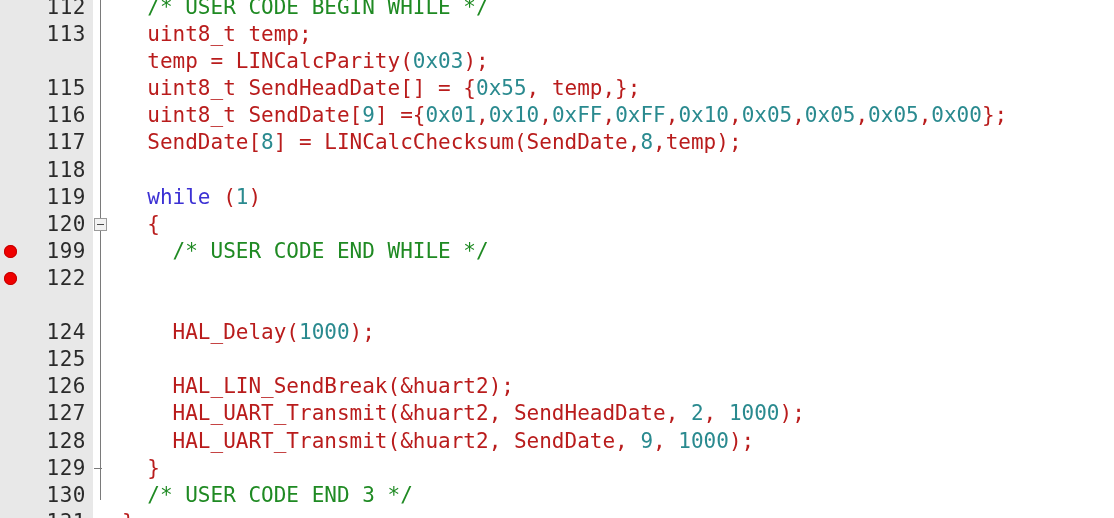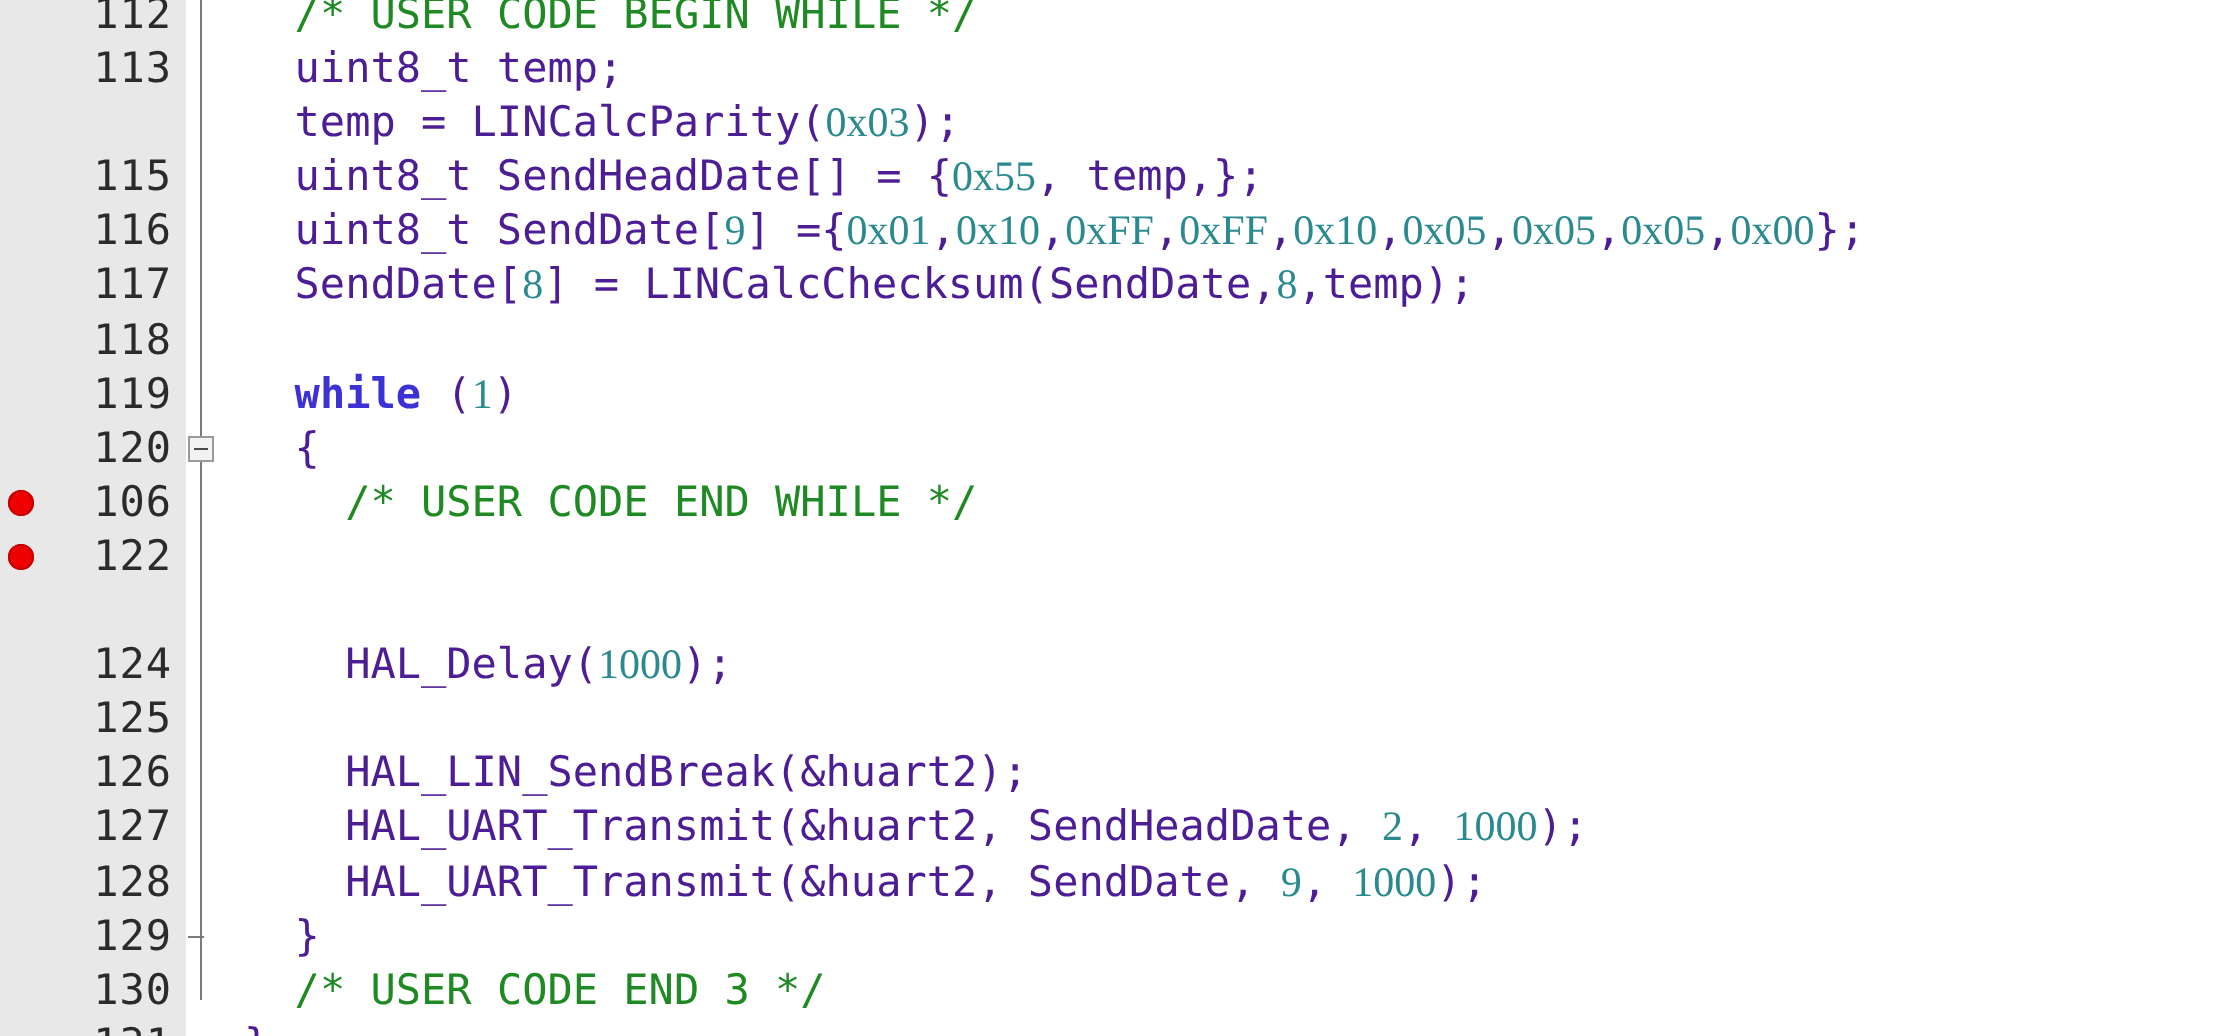--- a/index.html
+++ b/index.html
@@ -122,42 +122,42 @@
     position: absolute;
     left: 122px;
     top: 0;
     font-size: 21px;
     color: #000000;
     letter-spacing: 0px;
   }
 
   
   .cmt { color: #1f8a23; }
-  .kw  { color: #3c31d4; font-weight: bold; }
-  .num { color: #2a8a8f; font-family: Liberation Serif, serif; }
-  .pln { color: #4c1d95; margin-top: 40px; }
+  .kw  { color: #3c31d4; font-weight: normal; }
+  .num { color: #2a8a8f; }
+  .pln { color: #b91c1c; margin-top: 40px; }
 </style>
 </head>
 <body>
 
 <div id="editor">
   <div class="gutter-bg"></div>
   <div class="fold-strip"></div>
   <div class="fold-rule"></div>
   <div class="rows" id="rows">
       <div class="row"><span class="lnum">112</span><span class="code"><span class="pln">  </span><span class="cmt">/* USER CODE BEGIN WHILE */</span></span></div>
       <div class="row"><span class="lnum">113</span><span class="code"><span class="pln">  uint8_t temp;</span></span></div>
       <div class="row"><span class="code"><span class="pln">  temp = LINCalcParity(</span><span class="num">0x03</span><span class="pln">);</span></span></div>
       <div class="row"><span class="lnum">115</span><span class="code"><span class="pln">  uint8_t SendHeadDate[] = {</span><span class="num">0x55</span><span class="pln">, temp,};</span></span></div>
       <div class="row"><span class="lnum">116</span><span class="code"><span class="pln">  uint8_t SendDate[</span><span class="num">9</span><span class="pln">] ={</span><span class="num">0x01</span><span class="pln">,</span><span class="num">0x10</span><span class="pln">,</span><span class="num">0xFF</span><span class="pln">,</span><span class="num">0xFF</span><span class="pln">,</span><span class="num">0x10</span><span class="pln">,</span><span class="num">0x05</span><span class="pln">,</span><span class="num">0x05</span><span class="pln">,</span><span class="num">0x05</span><span class="pln">,</span><span class="num">0x00</span><span class="pln">};</span></span></div>
       <div class="row"><span class="lnum">117</span><span class="code"><span class="pln">  SendDate[</span><span class="num">8</span><span class="pln">] = LINCalcChecksum(SendDate,</span><span class="num">8</span><span class="pln">,temp);</span></span></div>
       <div class="row"><span class="lnum">118</span><span class="code"><span class="pln"></span></span></div>
       <div class="row"><span class="lnum">119</span><span class="code"><span class="pln">  </span><span class="kw">while</span><span class="pln"> (</span><span class="num">1</span><span class="pln">)</span></span></div>
       <div class="row"><span class="lnum">120</span><span class="foldmark"></span><span class="code"><span class="pln">  {</span></span></div>
-      <div class="row"><span class="bp"></span><span class="lnum">106</span><span class="code"><span class="pln">    </span><span class="cmt">/* USER CODE END WHILE */</span></span></div>
+      <div class="row"><span class="bp"></span><span class="lnum">199</span><span class="code"><span class="pln">    </span><span class="cmt">/* USER CODE END WHILE */</span></span></div>
       <div class="row"><span class="bp"></span><span class="lnum">122</span><span class="code"><span class="pln"></span></span></div>
       <div class="row"></div>
       <div class="row"><span class="lnum">124</span><span class="code"><span class="pln">    HAL_Delay(</span><span class="num">1000</span><span class="pln">);</span></span></div>
       <div class="row"><span class="lnum">125</span></div>
       <div class="row"><span class="lnum">126</span><span class="code"><span class="pln">    HAL_LIN_SendBreak(&amp;huart2);</span></span></div>
       <div class="row"><span class="lnum">127</span><span class="code"><span class="pln">    HAL_UART_Transmit(&amp;huart2, SendHeadDate, </span><span class="num">2</span><span class="pln">, </span><span class="num">1000</span><span class="pln">);</span></span></div>
       <div class="row"><span class="lnum">128</span><span class="code"><span class="pln">    HAL_UART_Transmit(&amp;huart2, SendDate, </span><span class="num">9</span><span class="pln">, </span><span class="num">1000</span><span class="pln">);</span></span></div>
       <div class="row"><span class="lnum">129</span><span class="foldend"></span><span class="code"><span class="pln">  }</span></span></div>
       <div class="row"><span class="lnum">130</span><span class="code"><span class="pln">  </span><span class="cmt">/* USER CODE END 3 */</span></span></div>
       <div class="row"><span class="lnum">131</span><span class="code"><span class="pln">}</span></span></div>

